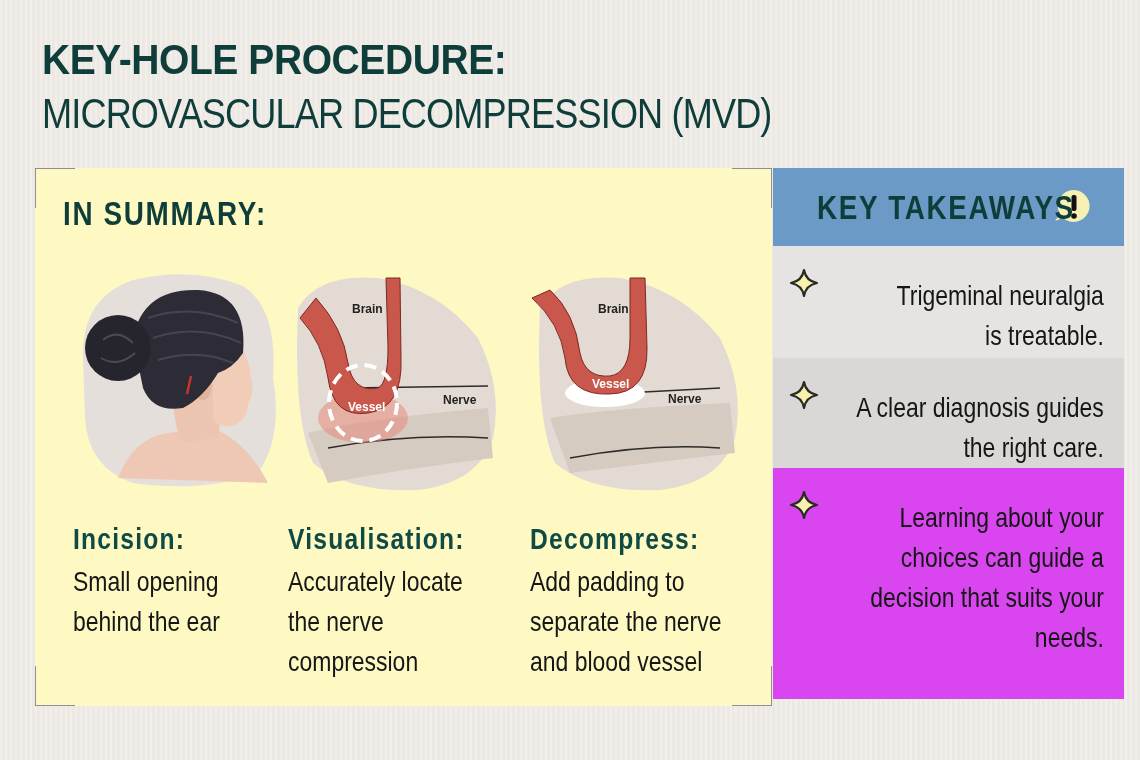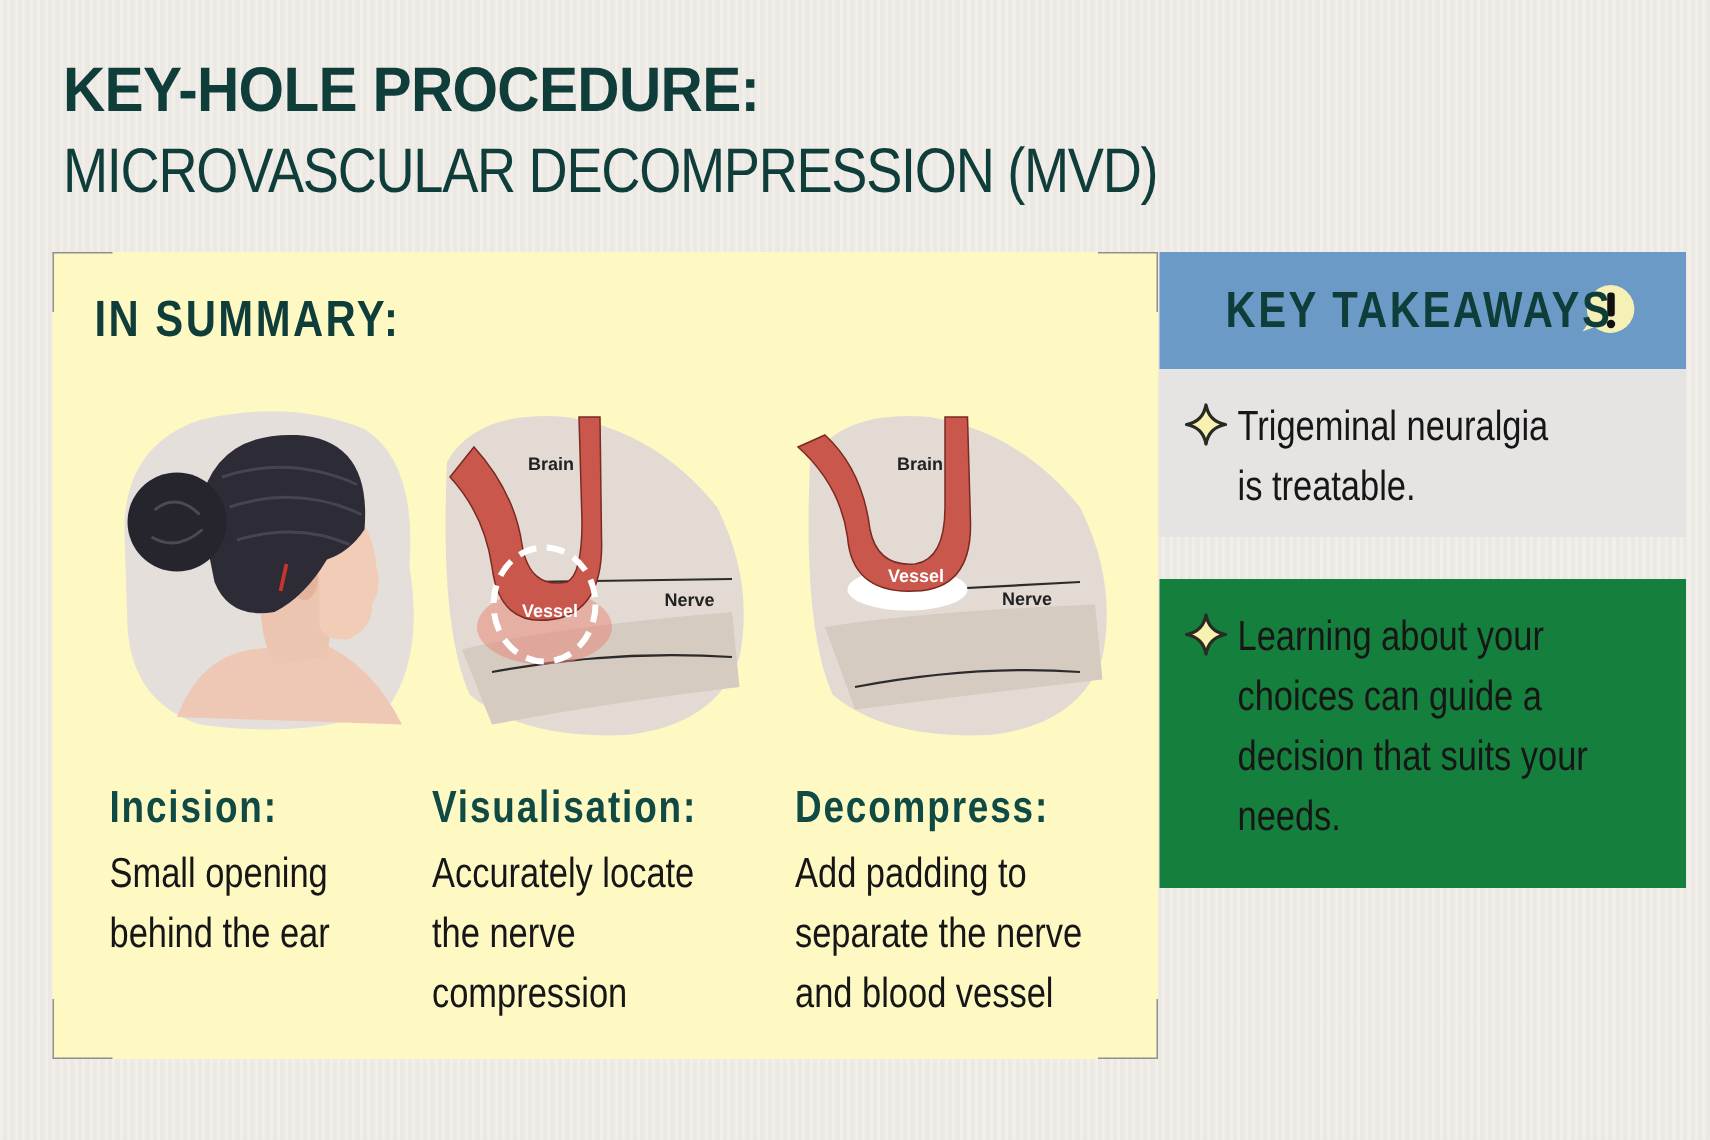--- a/index.html
+++ b/index.html
@@ -51,24 +51,24 @@
   }
   .takeaways { position: absolute; left: 773px; top: 168px; width: 351px; }
   .tk-header {
     height: 78px; background: #6b9ac6; display: flex; align-items: center; padding-left: 44px;
   }
   .tk-header .tk-title {
     font-weight: 700; font-size: 34px; letter-spacing: 2px; color: #0f3d3a;
     transform: scaleX(0.82); transform-origin: left; white-space: nowrap; width: 240px;
   }
   .tk-header .alert { margin-left: -4px; }
-  .tk-item { position: relative; padding: 18px 10px 16px 52px; }
+  .tk-item { position: relative; padding: 30px 10px 16px 52px; text-align: right; }
   .tk-item.a { background: #e5e4e2; height: 112px; }
   .tk-item.b { background: #d9d8d6; height: 110px; }
-  .tk-item.c { background: #15803d; height: 206px; margin-top: 28px; }
+  .tk-item.c { background: #d946ef; height: 231px; }
   .tk-item .star { position: absolute; left: 16px; top: 22px; }
   .tk-item .tk-text {
     display: block; font-size: 28px; line-height: 40px; color: #161616;
     transform: scaleX(0.82); transform-origin: left; width: 340px;
   }
 </style>
 </head>
 <body>
 
 <h1 class="title-main">KEY-HOLE PROCEDURE:</h1>
@@ -155,20 +155,27 @@
   </div>
 
   <div class="tk-item a">
     <svg class="star" width="30" height="30" viewBox="0 0 30 30">
       <path d="M15 2 Q17 13 28 15 Q17 17 15 28 Q13 17 2 15 Q13 13 15 2 Z" fill="#f7f2b0" stroke="#2a2a22" stroke-width="2.2" stroke-linejoin="round"></path>
     </svg>
     <span class="tk-text">Trigeminal neuralgia</span>
     <span class="tk-text">is treatable.</span>
   </div>
 
+  <div class="tk-item b">
+    <svg class="star" width="30" height="30" viewBox="0 0 30 30">
+      <path d="M15 2 Q17 13 28 15 Q17 17 15 28 Q13 17 2 15 Q13 13 15 2 Z" fill="#f7f2b0" stroke="#2a2a22" stroke-width="2.2" stroke-linejoin="round"></path>
+    </svg>
+    <span class="tk-text">A clear diagnosis guides</span>
+    <span class="tk-text">the right care.</span>
+  </div>
 
   <div class="tk-item c">
     <svg class="star" width="30" height="30" viewBox="0 0 30 30">
       <path d="M15 2 Q17 13 28 15 Q17 17 15 28 Q13 17 2 15 Q13 13 15 2 Z" fill="#f7f2b0" stroke="#2a2a22" stroke-width="2.2" stroke-linejoin="round"></path>
     </svg>
     <span class="tk-text">Learning about your</span>
     <span class="tk-text">choices can guide a</span>
     <span class="tk-text">decision that suits your</span>
     <span class="tk-text">needs.</span>
   </div>

